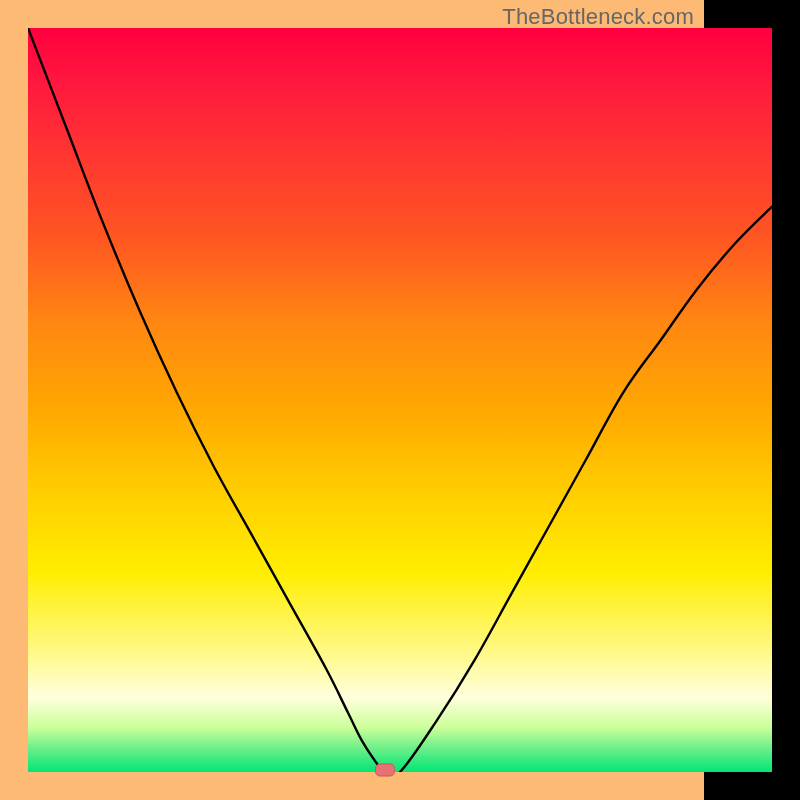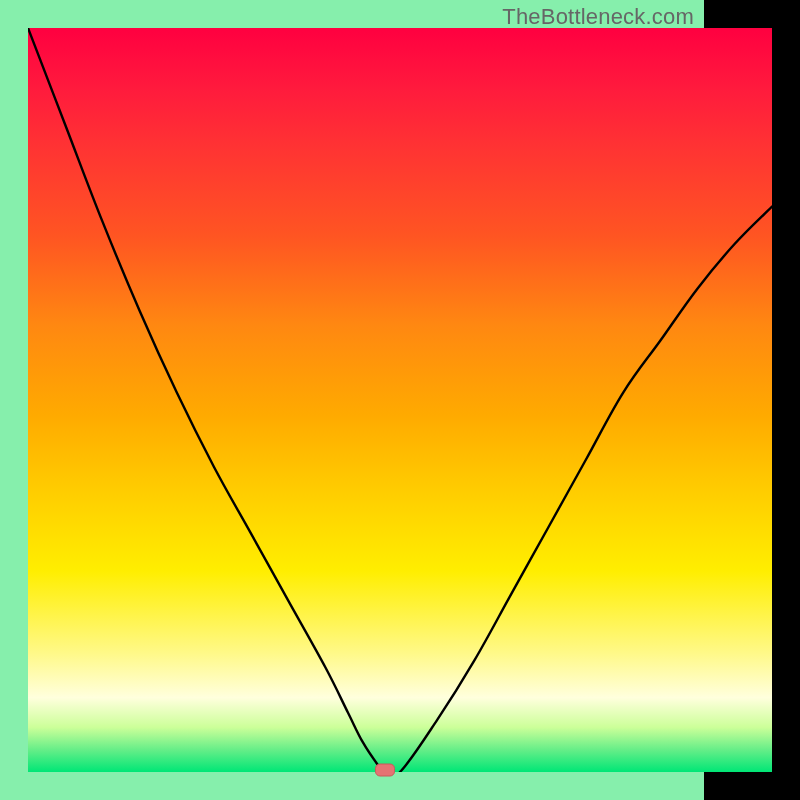--- a/index.html
+++ b/index.html
@@ -8,21 +8,21 @@
     width: 800px;
     height: 800px;
     background: #000;
     overflow: hidden;
     font-family: Arial, Helvetica, sans-serif;
   }
   .chart-container {
     position: relative;
     width: 704px;
     height: 800px;
-    background: #86efac;
+    background: #fdba74;
   }
   .watermark {
     position: absolute;
     top: 4px;
     right: 10px;
     color: #666;
     font-size: 22px;
     font-weight: 500;
     letter-spacing: 0.2px;
     z-index: 10;

